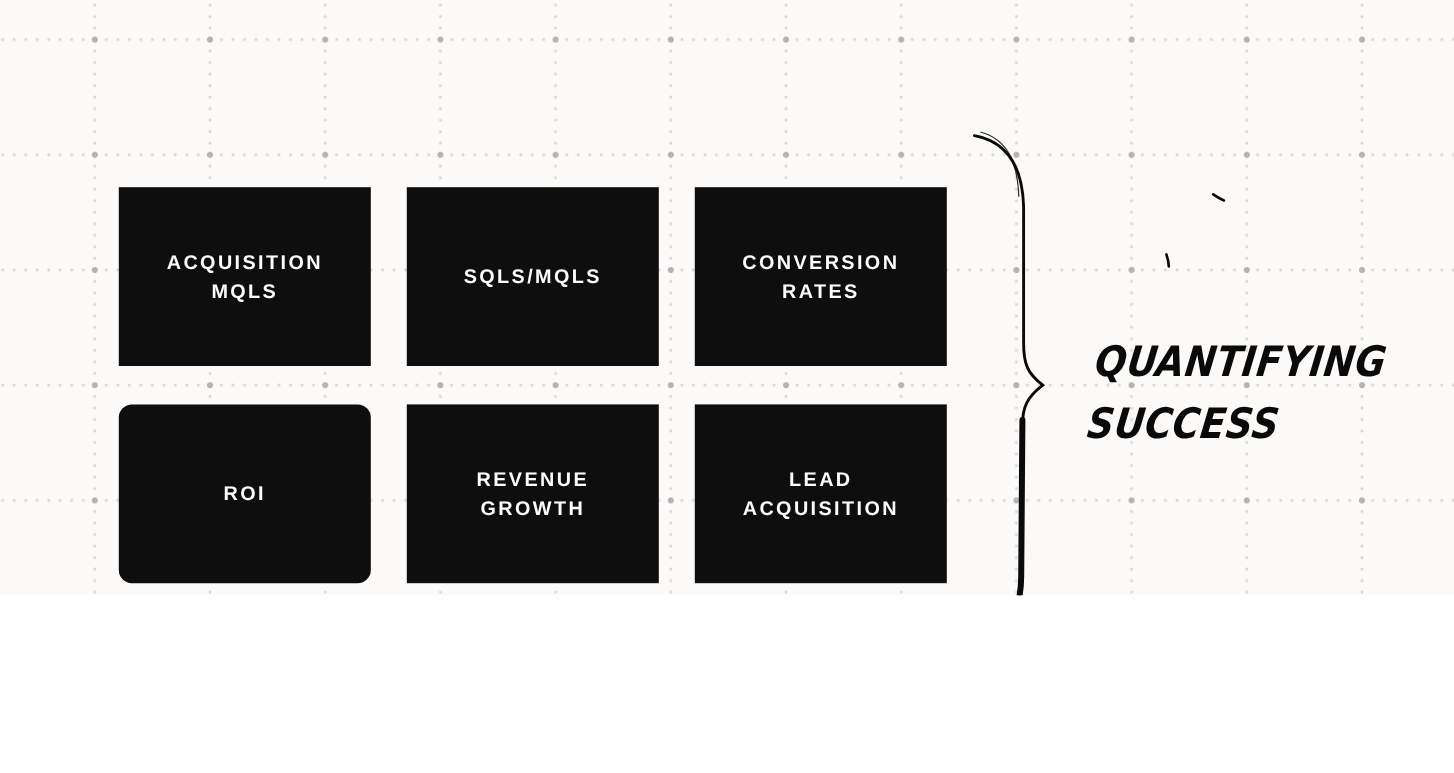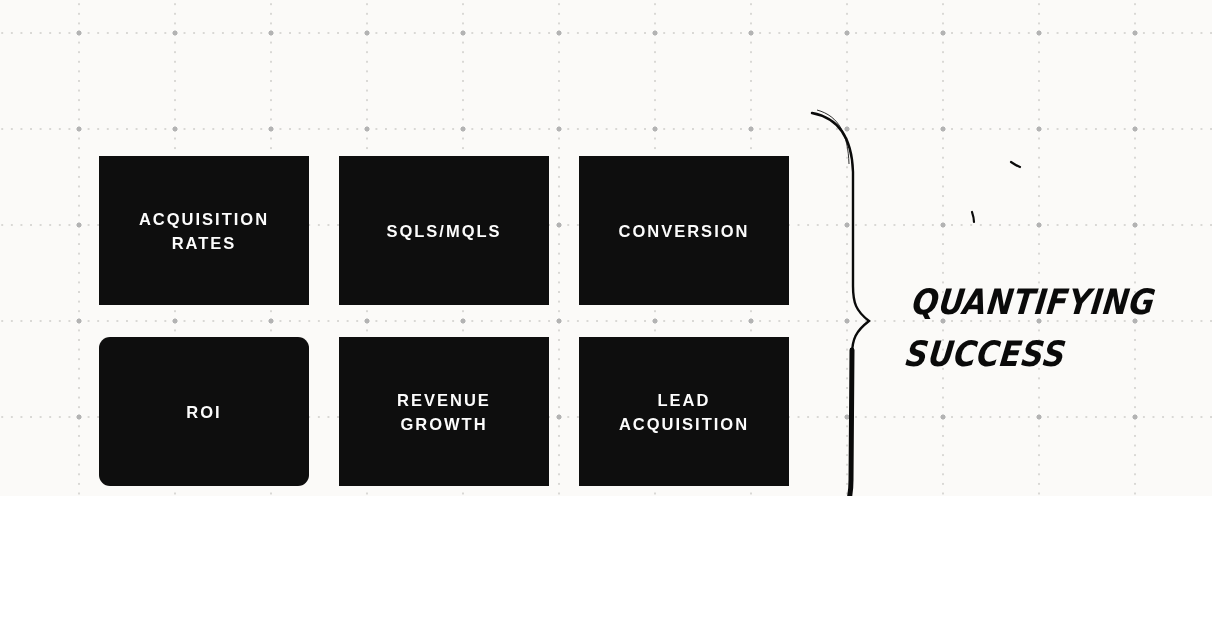--- a/index.html
+++ b/index.html
@@ -91,34 +91,35 @@
   }
 </style>
 </head>
 <body>
 
 <div class="canvas">
 
   <div class="kpi-box b1">
     <div class="kpi-label">
       <span>ACQUISITION</span>
-      <span>RATES</span>
+      <span>MQLS</span>
     </div>
   </div>
 
   <div class="kpi-box b2">
     <div class="kpi-label">
       <span>SQLS/MQLS</span>
       <span></span>
     </div>
   </div>
 
   <div class="kpi-box b3">
     <div class="kpi-label">
       <span>CONVERSION</span>
+      <span>RATES</span>
     </div>
   </div>
 
   <div class="kpi-box b4">
     <div class="kpi-label">
       <span>ROI</span>
       <span></span>
     </div>
   </div>
 

